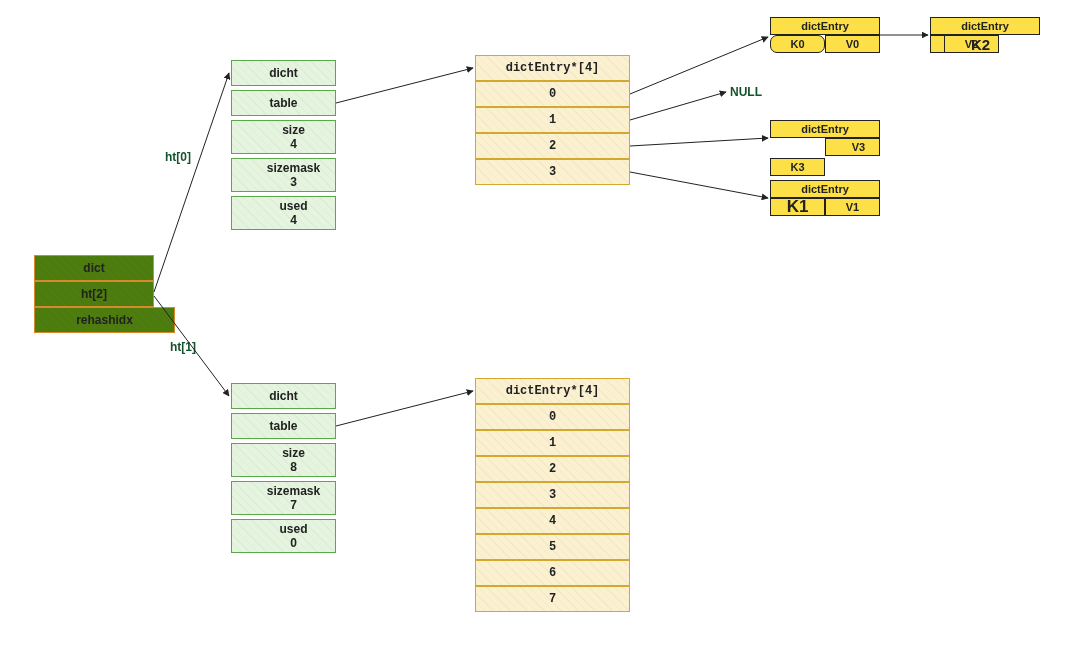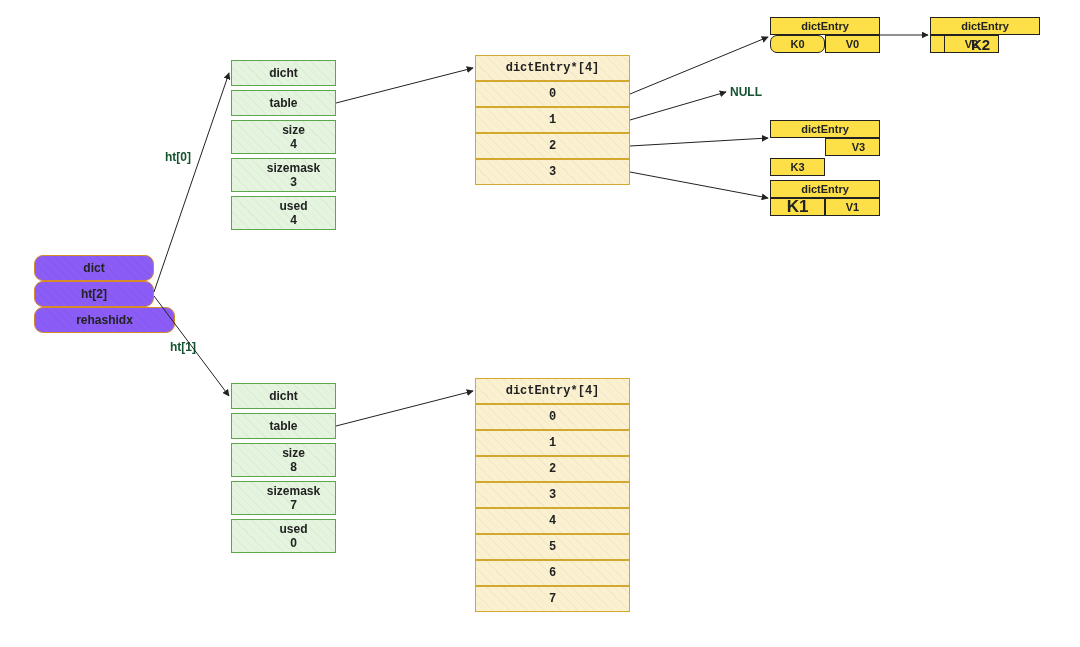--- a/index.html
+++ b/index.html
@@ -19,21 +19,21 @@
     border: 1px solid;
     text-align: center;
     box-sizing: border-box;
     display: flex;
     flex-direction: column;
     align-items: center;
     justify-content: center;
     font-weight: bold;
   }
   .row2 { line-height: 14px; padding-left: 20px; }
-  .orange { background: #8b5cf6; border-color: #D68A2C; border-radius: 9px; }
+  .orange { background: #4d7c0f; border-color: #D68A2C; }
   .green  { background: #E4F4DE; border-color: #5BA84A; }
   .yellow { background: #FBF1D0; border-color: #D2A82F; font-family: Liberation Mono, monospace; }
   .plain  { background: #fde047; border-color: #222; }
   .lbl {
     position: absolute;
     font-weight: bold;
     font-size: 12px;
     color: #14532d;
     background: transparent;
   }

